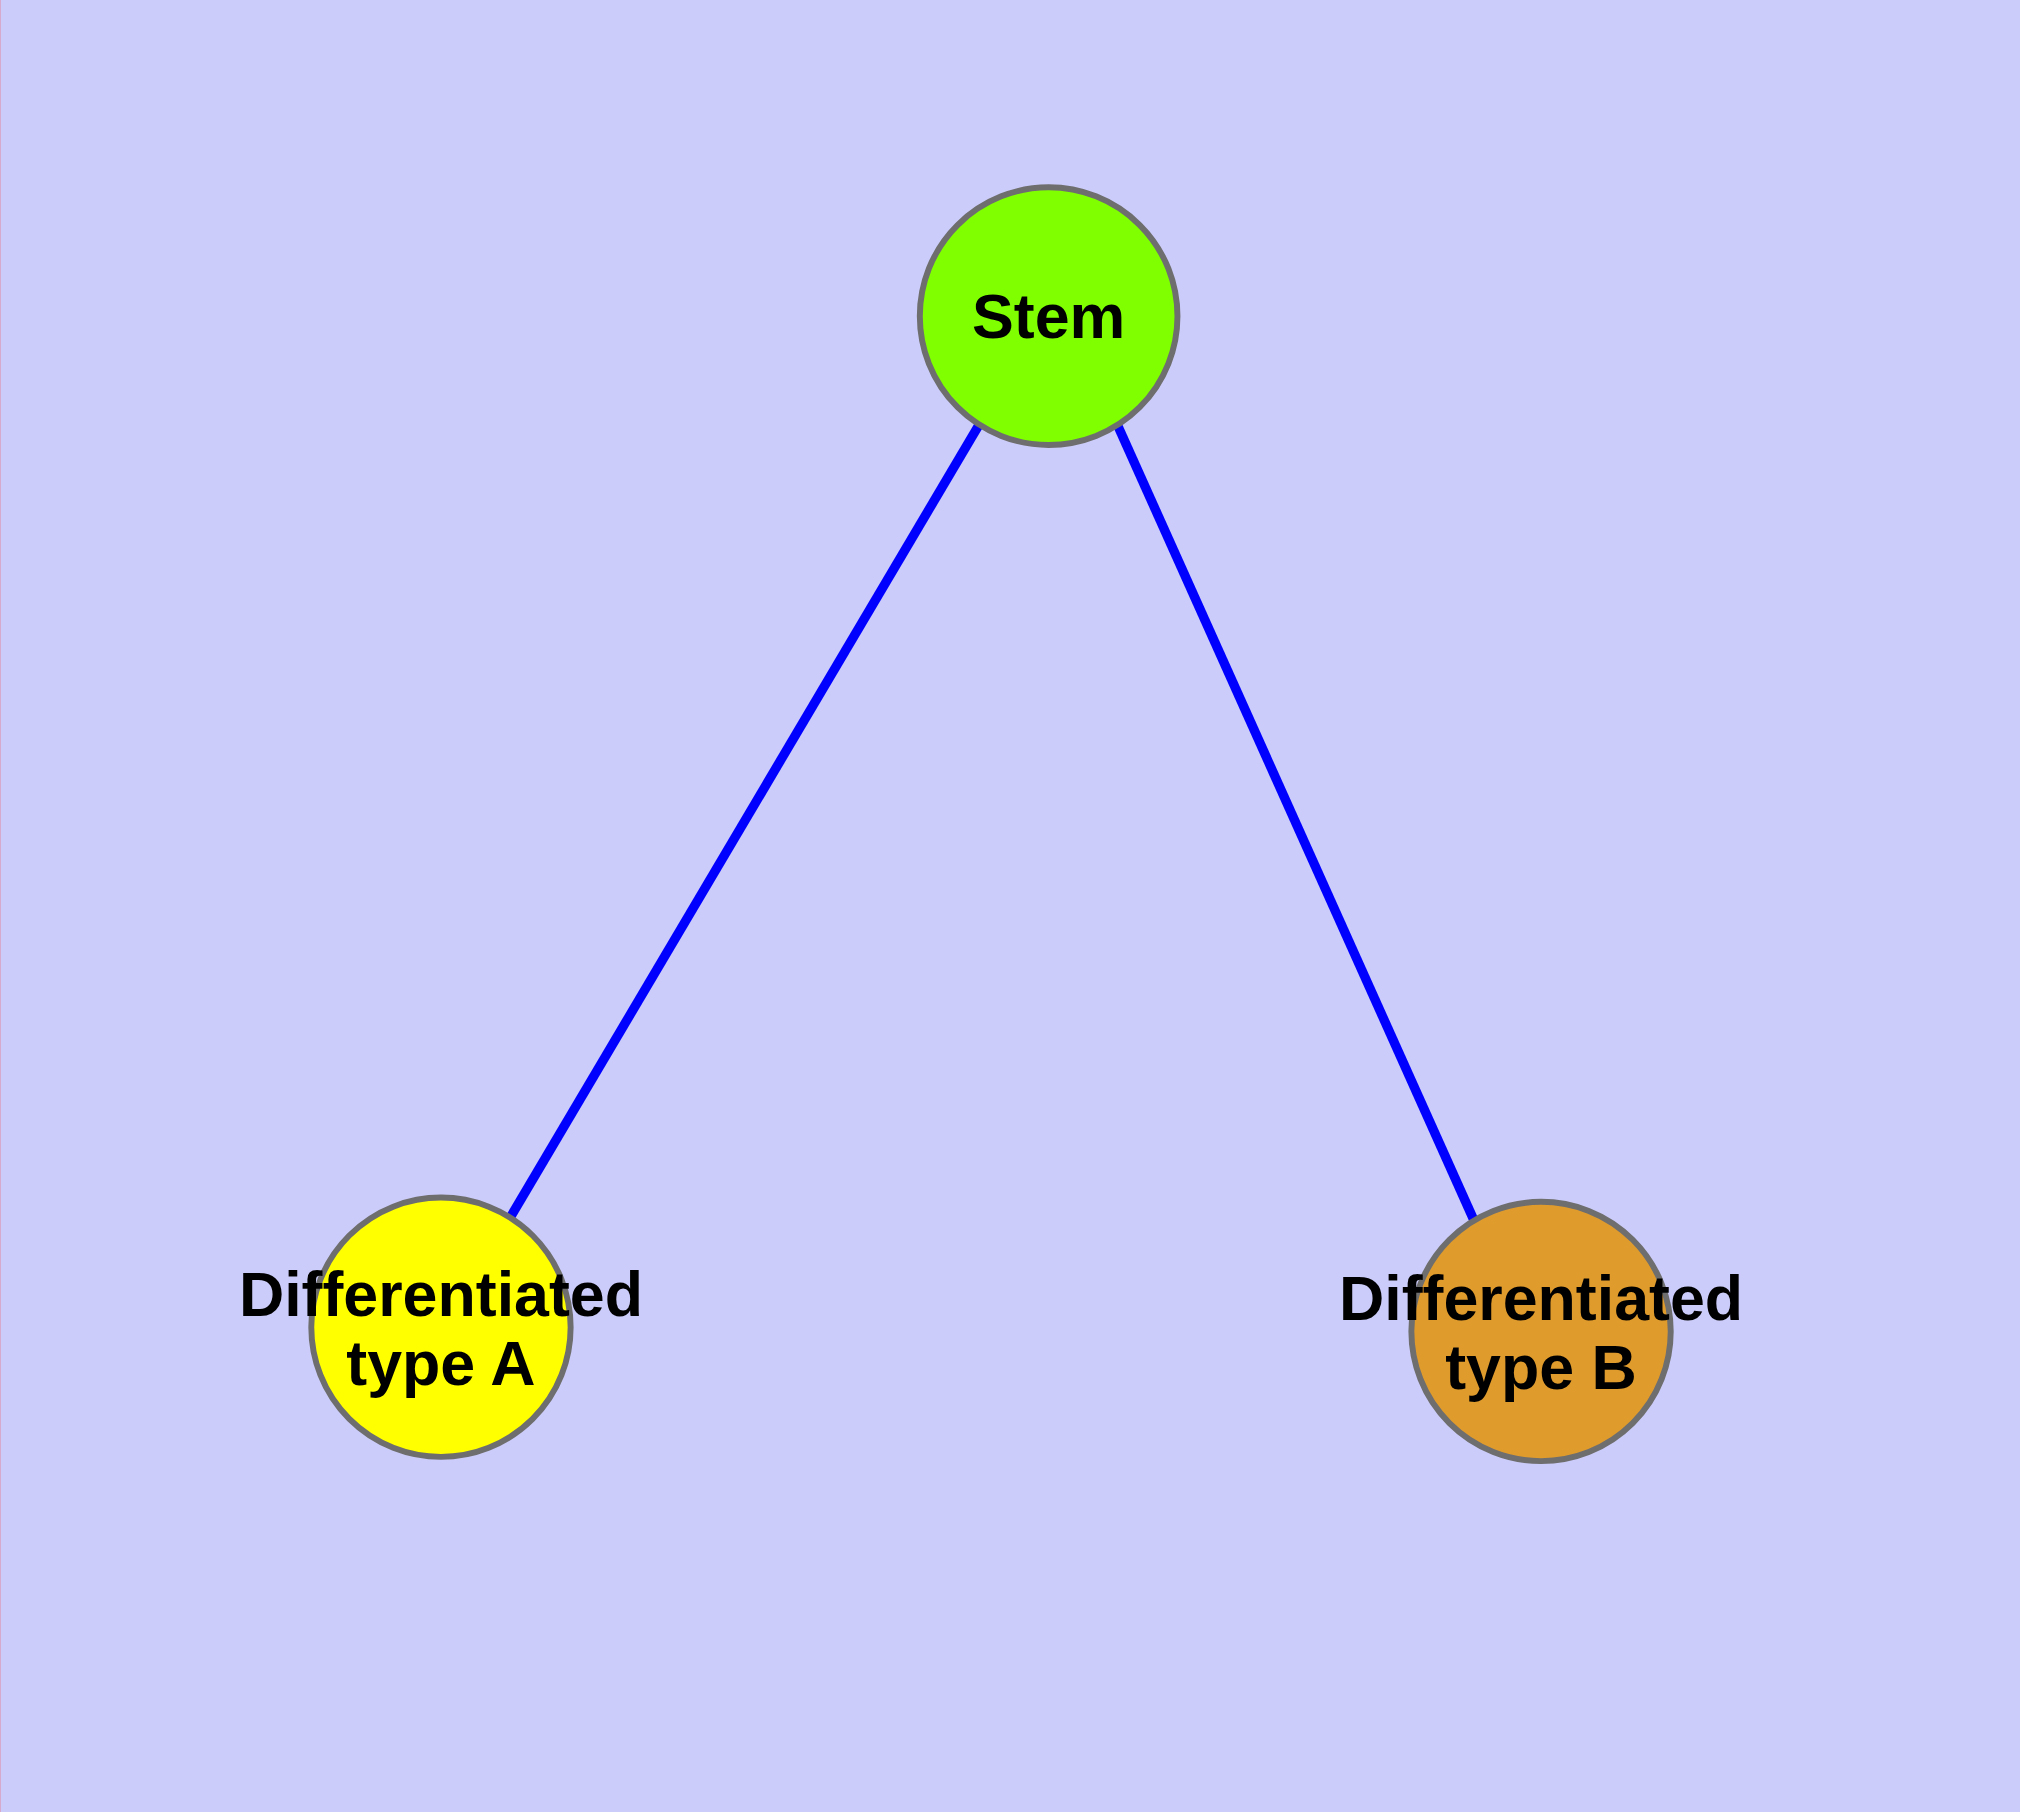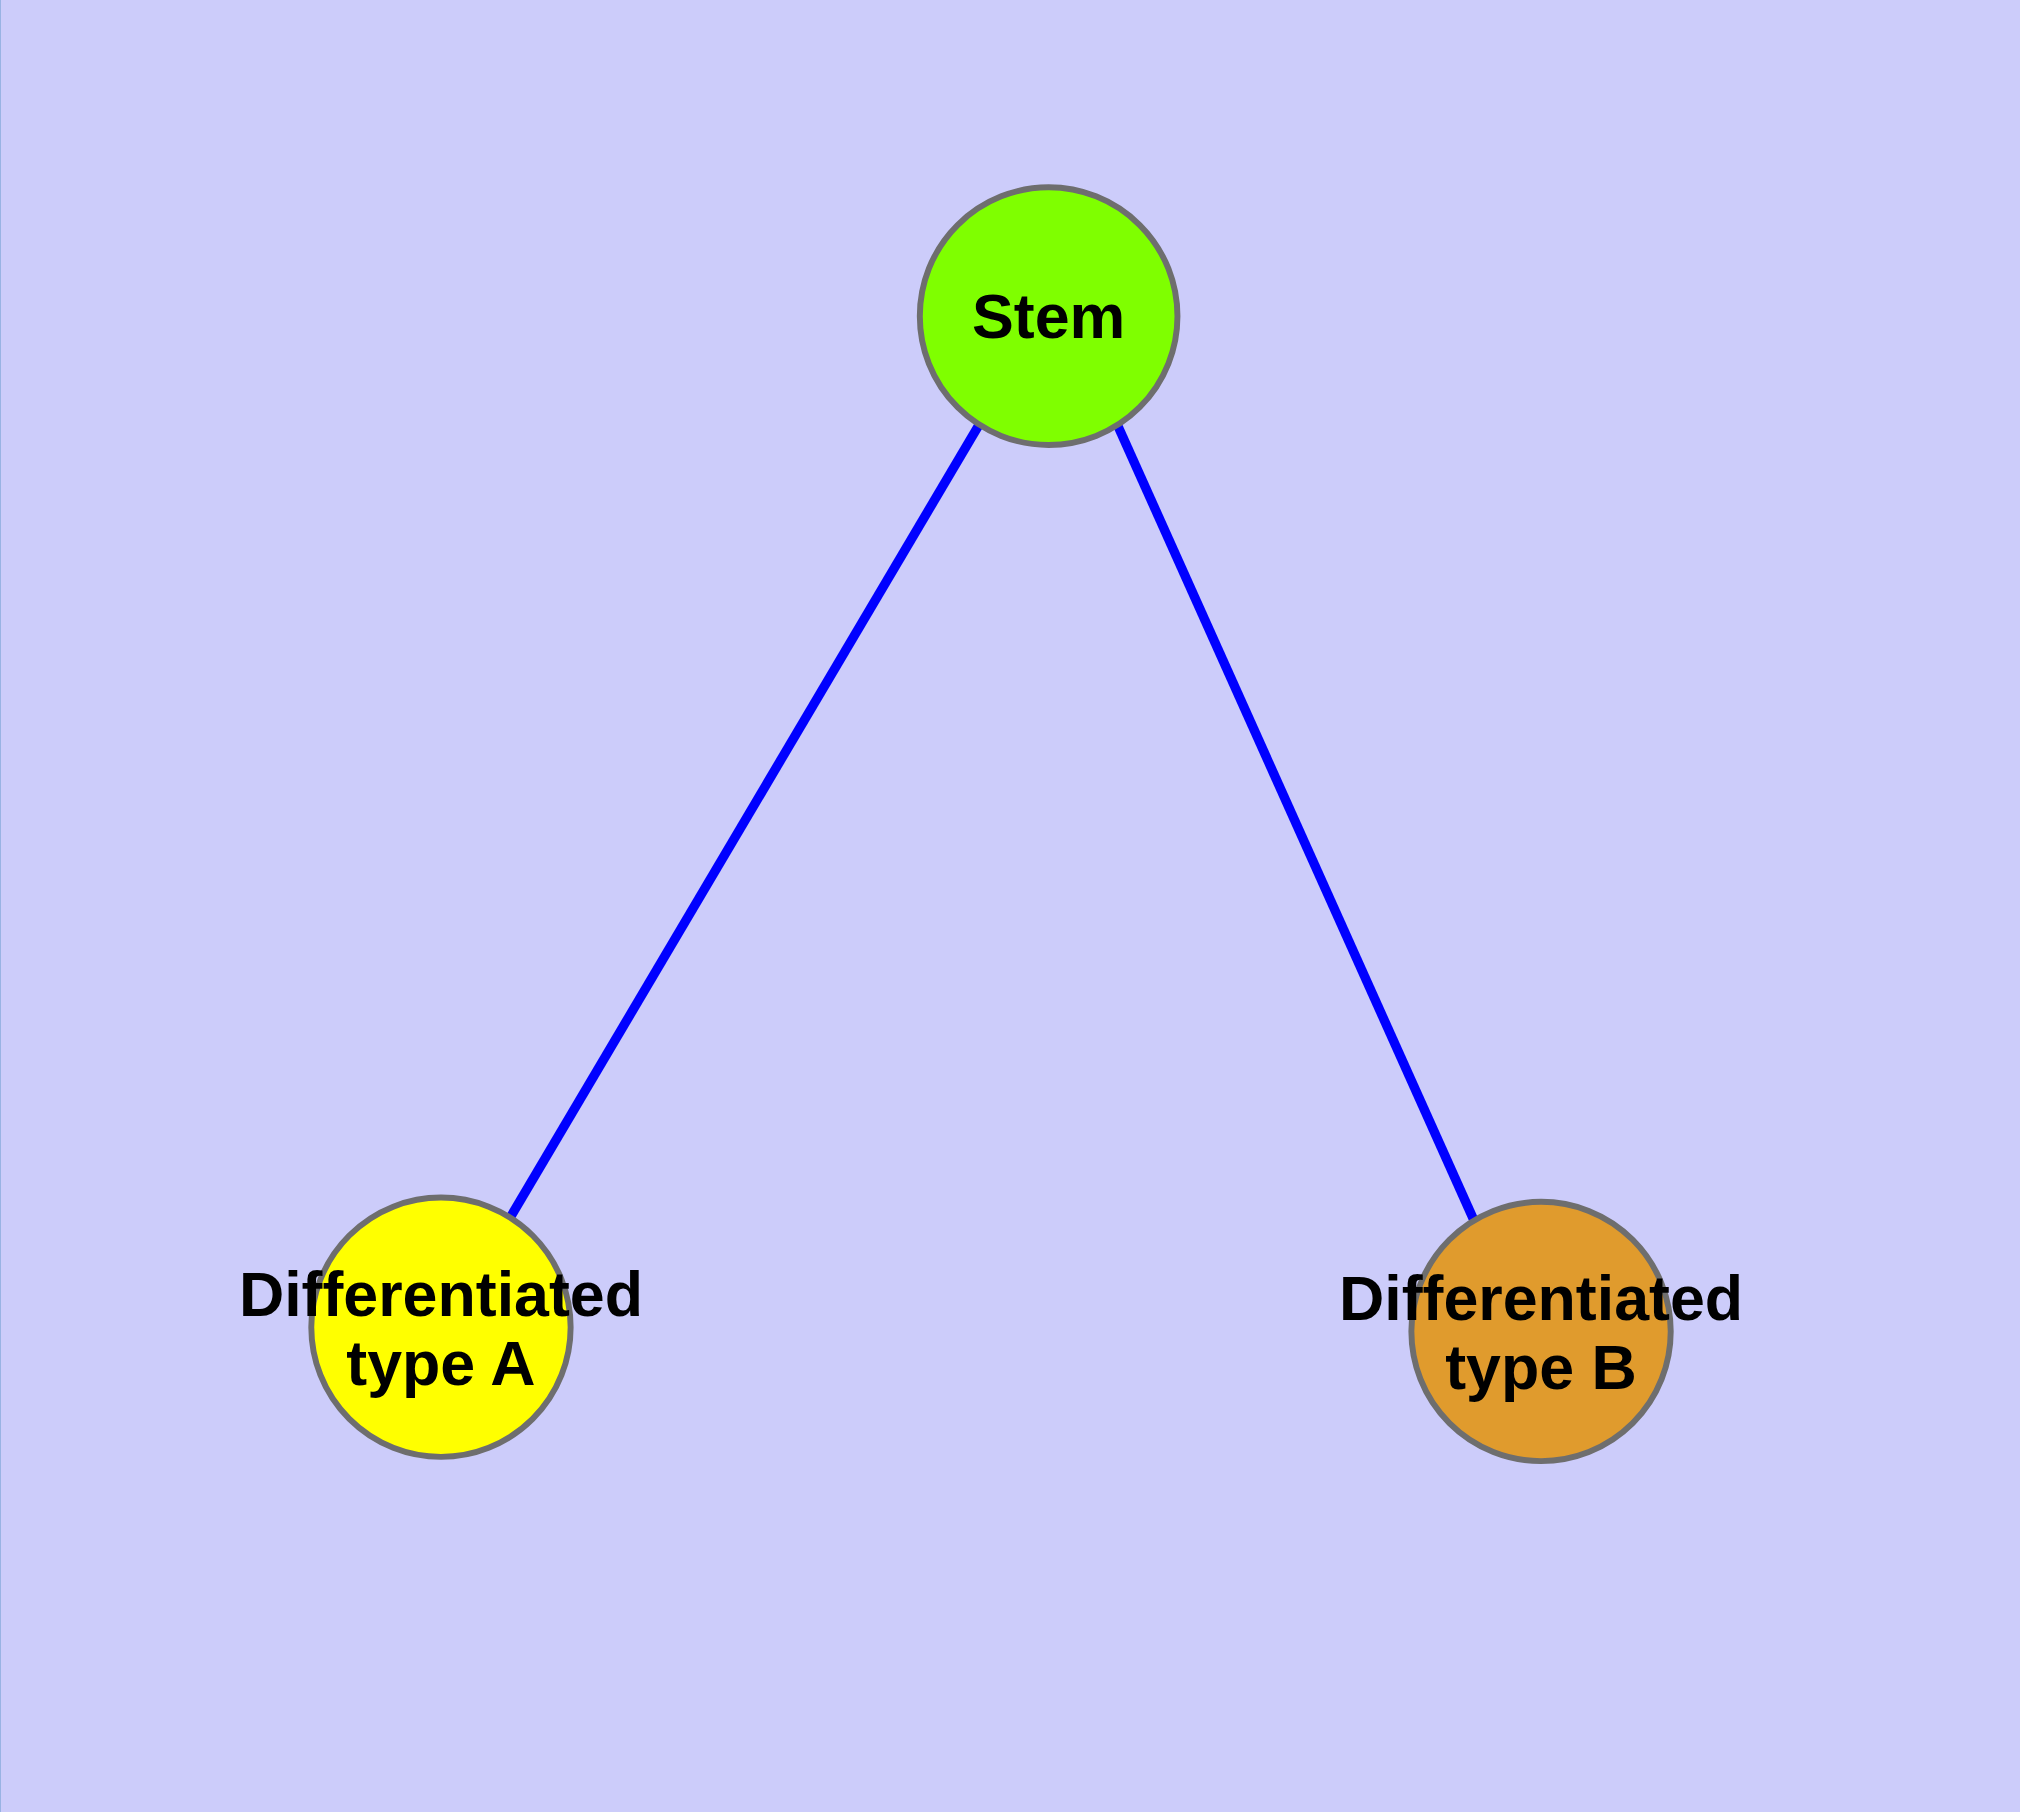--- a/index.html
+++ b/index.html
@@ -29,21 +29,21 @@
     font-weight: bold;
     fill: #000000;
     text-anchor: middle;
   }
   .node-label-lg { font-size: 74px; }
   .node-label-sm { font-size: 74px; }
 </style>
 </head>
 <body>
 
-<div id="canvas" style="width: 1783px; height: 1812px; background: #0369a1;">
+<div id="canvas" style="width: 1783px; height: 1812px; background: #ef4444;">
   <svg id="graph-svg" viewBox="0 0 2384 2138" style="width: 2021px; height: 1812px;">
 
     <rect x="0" y="0" width="2384" height="2138" fill="#ccccfa"></rect>
 
     <g>
       <line stroke="#0000ff" stroke-width="11" stroke-linecap="butt" x1="1155" y1="501" x2="602" y2="1436"></line>
       <line stroke="#0000ff" stroke-width="11" stroke-linecap="butt" x1="1318" y1="501" x2="1738" y2="1438"></line>
     </g>
 
     <g>

